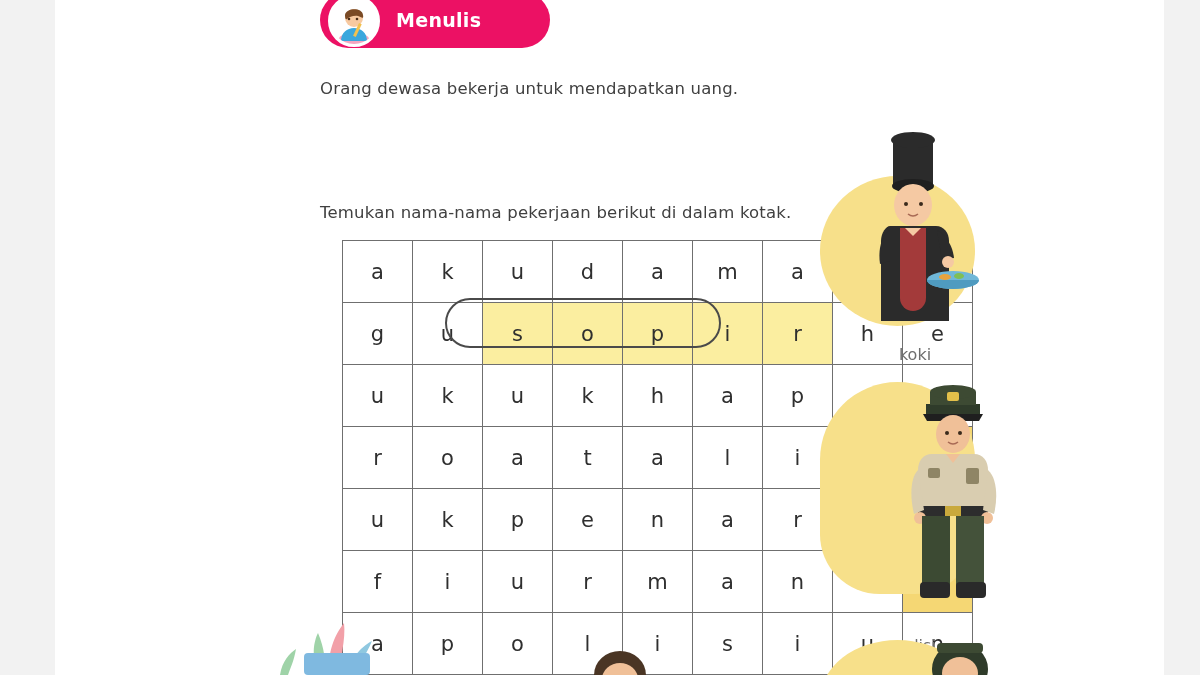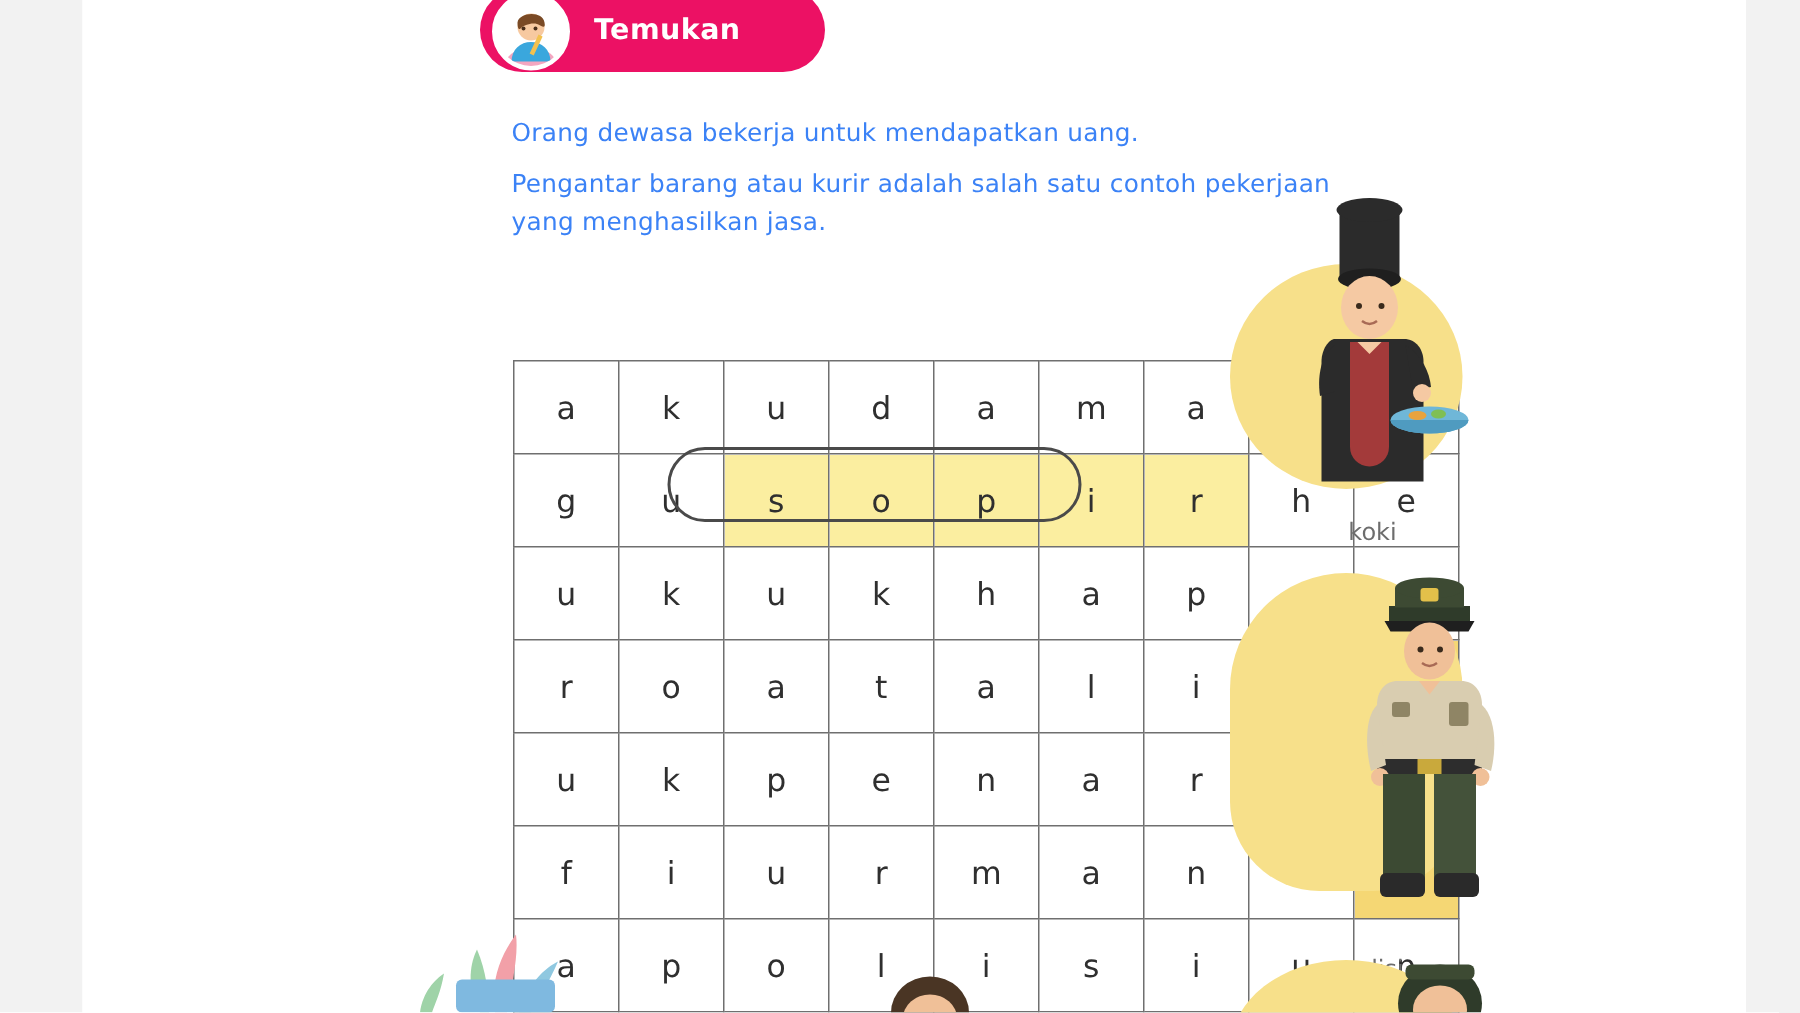--- a/index.html
+++ b/index.html
@@ -73,27 +73,26 @@
     font-size: 19px;
     font-weight: bold;
     margin-left: 16px;
     letter-spacing: .3px;
   }
 
   
   .para {
     position: absolute;
     left: 265px;
-    color: #3b82f6;
+    color: #404040;
     font-size: 16.5px;
     line-height: 25px;
     letter-spacing: .2px;
     white-space: pre-line;
     font-family: "DejaVu Sans", sans-serif;
-    margin-left: 21px;
   }
   .p1 { top: 76px; }
   .p2 { top: 110px; }
   .p3 { top: 167px; }
   .p4 { top: 200px; }
 
   
   .grid {
     position: absolute;
     left: 287px;
@@ -169,26 +168,25 @@
       <svg class="badge-kid" viewBox="0 0 44 44">
         <ellipse cx="22" cy="40" rx="16" ry="9" fill="#f4a6c0"></ellipse>
         <path d="M9 40c0-8 6-13 13-13s13 5 13 13z" fill="#3aa7dd"></path>
         <circle cx="22" cy="17" r="9" fill="#f7c9a0"></circle>
         <path d="M13 14c1-7 17-8 18 0 1 5-2 2-5 1-4-1-9 1-11 3-1 1-2 0-2-4z" fill="#7a4a25"></path>
         <rect x="27" y="22" width="3" height="14" transform="rotate(25 27 22)" fill="#f2c14e"></rect>
         <circle cx="17" cy="18" r="1.3" fill="#4a2f1b"></circle>
         <circle cx="25" cy="18" r="1.3" fill="#4a2f1b"></circle>
       </svg>
     </div>
-    <div class="badge-label">Temukan</div>
+    <div class="badge-label">Menulis</div>
   </div>
 
   <div class="para p1">Orang dewasa bekerja untuk mendapatkan uang.</div>
-  <div class="para p2">Pengantar barang atau kurir adalah salah satu contoh pekerjaan
-yang menghasilkan jasa.</div>
+  <div class="para p4">Temukan nama-nama pekerjaan berikut di dalam kotak.</div>
 
   <table class="grid">
     <tbody id="grid-body">
         <tr>
           <td>a</td>
           <td>k</td>
           <td>u</td>
           <td>d</td>
           <td>a</td>
           <td>m</td>

